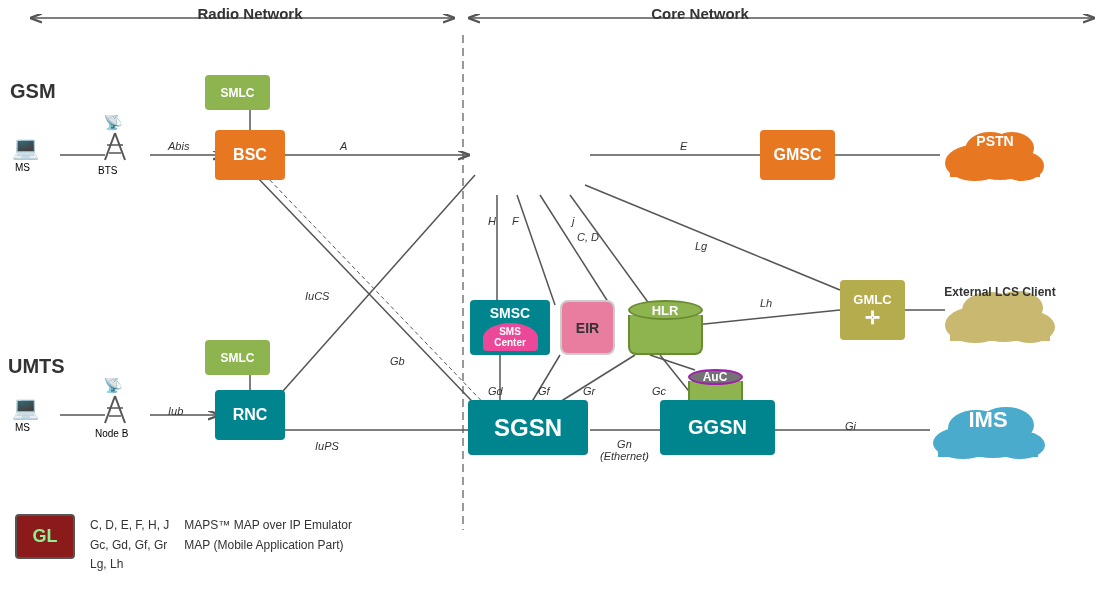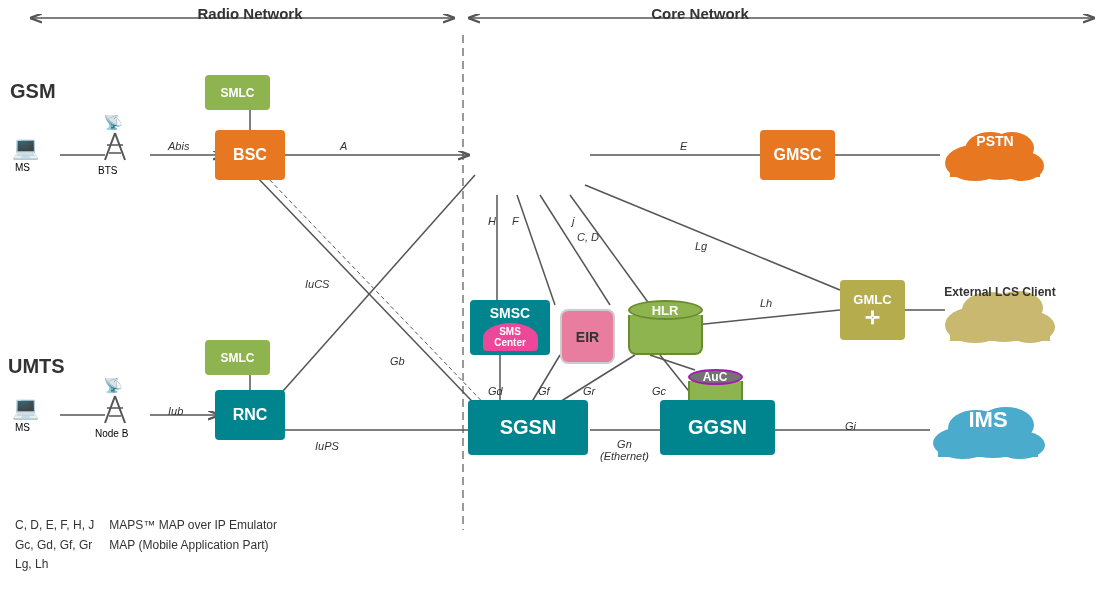--- a/index.html
+++ b/index.html
@@ -43,21 +43,20 @@
     }
 
     .box-orange { background: #E87722; }
     .box-teal   { background: #00848E; }
     .box-green  { background: #8DB44E; }
     .box-olive  { background: #B5AC4E; }
 
     .box-pink {
       background: #E87DA0;
       border-radius: 8px;
-      margin-top: 9px;
     }
 
     
     .link-label {
       position: absolute;
       font-size: 11px;
       color: #333;
       font-style: italic;
     }
 
@@ -293,21 +292,21 @@
       <ellipse cx="35" cy="50" rx="30" ry="18" fill="#C8B870"></ellipse>
       <ellipse cx="65" cy="47" rx="35" ry="20" fill="#C8B870"></ellipse>
       <ellipse cx="90" cy="52" rx="25" ry="16" fill="#C8B870"></ellipse>
       <ellipse cx="50" cy="35" rx="28" ry="18" fill="#C8B870"></ellipse>
       <ellipse cx="78" cy="33" rx="25" ry="17" fill="#C8B870"></ellipse>
       <rect x="10" y="48" width="100" height="18" fill="#C8B870"></rect>
     </svg>
     <div style="position:absolute; top:10px; left:0; width:120px; text-align:center; font-size:12px; font-weight:bold; color:#333; line-height:1.3;">External LCS Client</div>
   </div>
 
-  <div class="box box-teal" style="left:468px; top:400px; width:120px; height:55px; font-size:20px;">SGSN</div>
+  <div class="box box-teal" style="left:468px; top:400px; width:120px; height:55px; font-size:24px;">SGSN</div>
 
   <div class="box box-teal" style="left:660px; top:400px; width:115px; height:55px; font-size:20px;">GGSN</div>
 
   <div style="position:absolute; left:928px; top:395px; width:120px; height:65px;">
     <svg width="120" height="65" viewBox="0 0 120 65">
       <ellipse cx="35" cy="48" rx="30" ry="16" fill="#4AABCD"></ellipse>
       <ellipse cx="65" cy="45" rx="35" ry="18" fill="#4AABCD"></ellipse>
       <ellipse cx="92" cy="50" rx="25" ry="14" fill="#4AABCD"></ellipse>
       <ellipse cx="48" cy="33" rx="28" ry="18" fill="#4AABCD"></ellipse>
       <ellipse cx="78" cy="30" rx="28" ry="18" fill="#4AABCD"></ellipse>
@@ -320,38 +319,39 @@
   <div class="link-label" style="left:340px; top:140px;">A</div>
   <div class="link-label" style="left:680px; top:140px;">E</div>
 
   <div class="link-label" style="left:488px; top:215px;">H</div>
   <div class="link-label" style="left:512px; top:215px;">F</div>
   <div class="link-label" style="left:530px; top:231px;margin-left:47px;">C, D</div>
   <div class="link-label" style="left:572px; top:215px;">j</div>
   <div class="link-label" style="left:695px; top:240px;">Lg</div>
   <div class="link-label" style="left:760px; top:297px;">Lh</div>
 
-  <div class="link-label" style="left:305px; top:278px;">IuCS</div>
+  <div class="link-label" style="left:305px; top:290px;">IuCS</div>
   <div class="link-label" style="left:390px; top:355px;">Gb</div>
 
   <div class="link-label" style="left:488px; top:385px;">Gd</div>
   <div class="link-label" style="left:538px; top:385px;">Gf</div>
   <div class="link-label" style="left:583px; top:385px;">Gr</div>
   <div class="link-label" style="left:652px; top:385px;">Gc</div>
 
   <div class="link-label" style="left:168px; top:405px;">Iub</div>
   <div class="link-label" style="left:315px; top:440px;">IuPS</div>
 
   <div class="link-label" style="left:600px; top:438px; text-align:center;">
     <span>Gn</span><br>
     <span>(Ethernet)</span>
   </div>
   <div class="link-label" style="left:845px; top:420px;">Gi</div>
 
   <div class="legend">
+    <div class="legend-gl-box">GL</div>
     <div style="padding-top:2px;">
       <div class="legend-text">C, D, E, F, H, J<br>Gc, Gd, Gf, Gr<br>Lg, Lh</div>
     </div>
     <div style="padding-top:2px;">
       <div class="legend-text">
         <span>MAPS™ MAP over IP Emulator</span><br>
         <span>MAP (Mobile Application Part)</span>
       </div>
     </div>
   </div>

